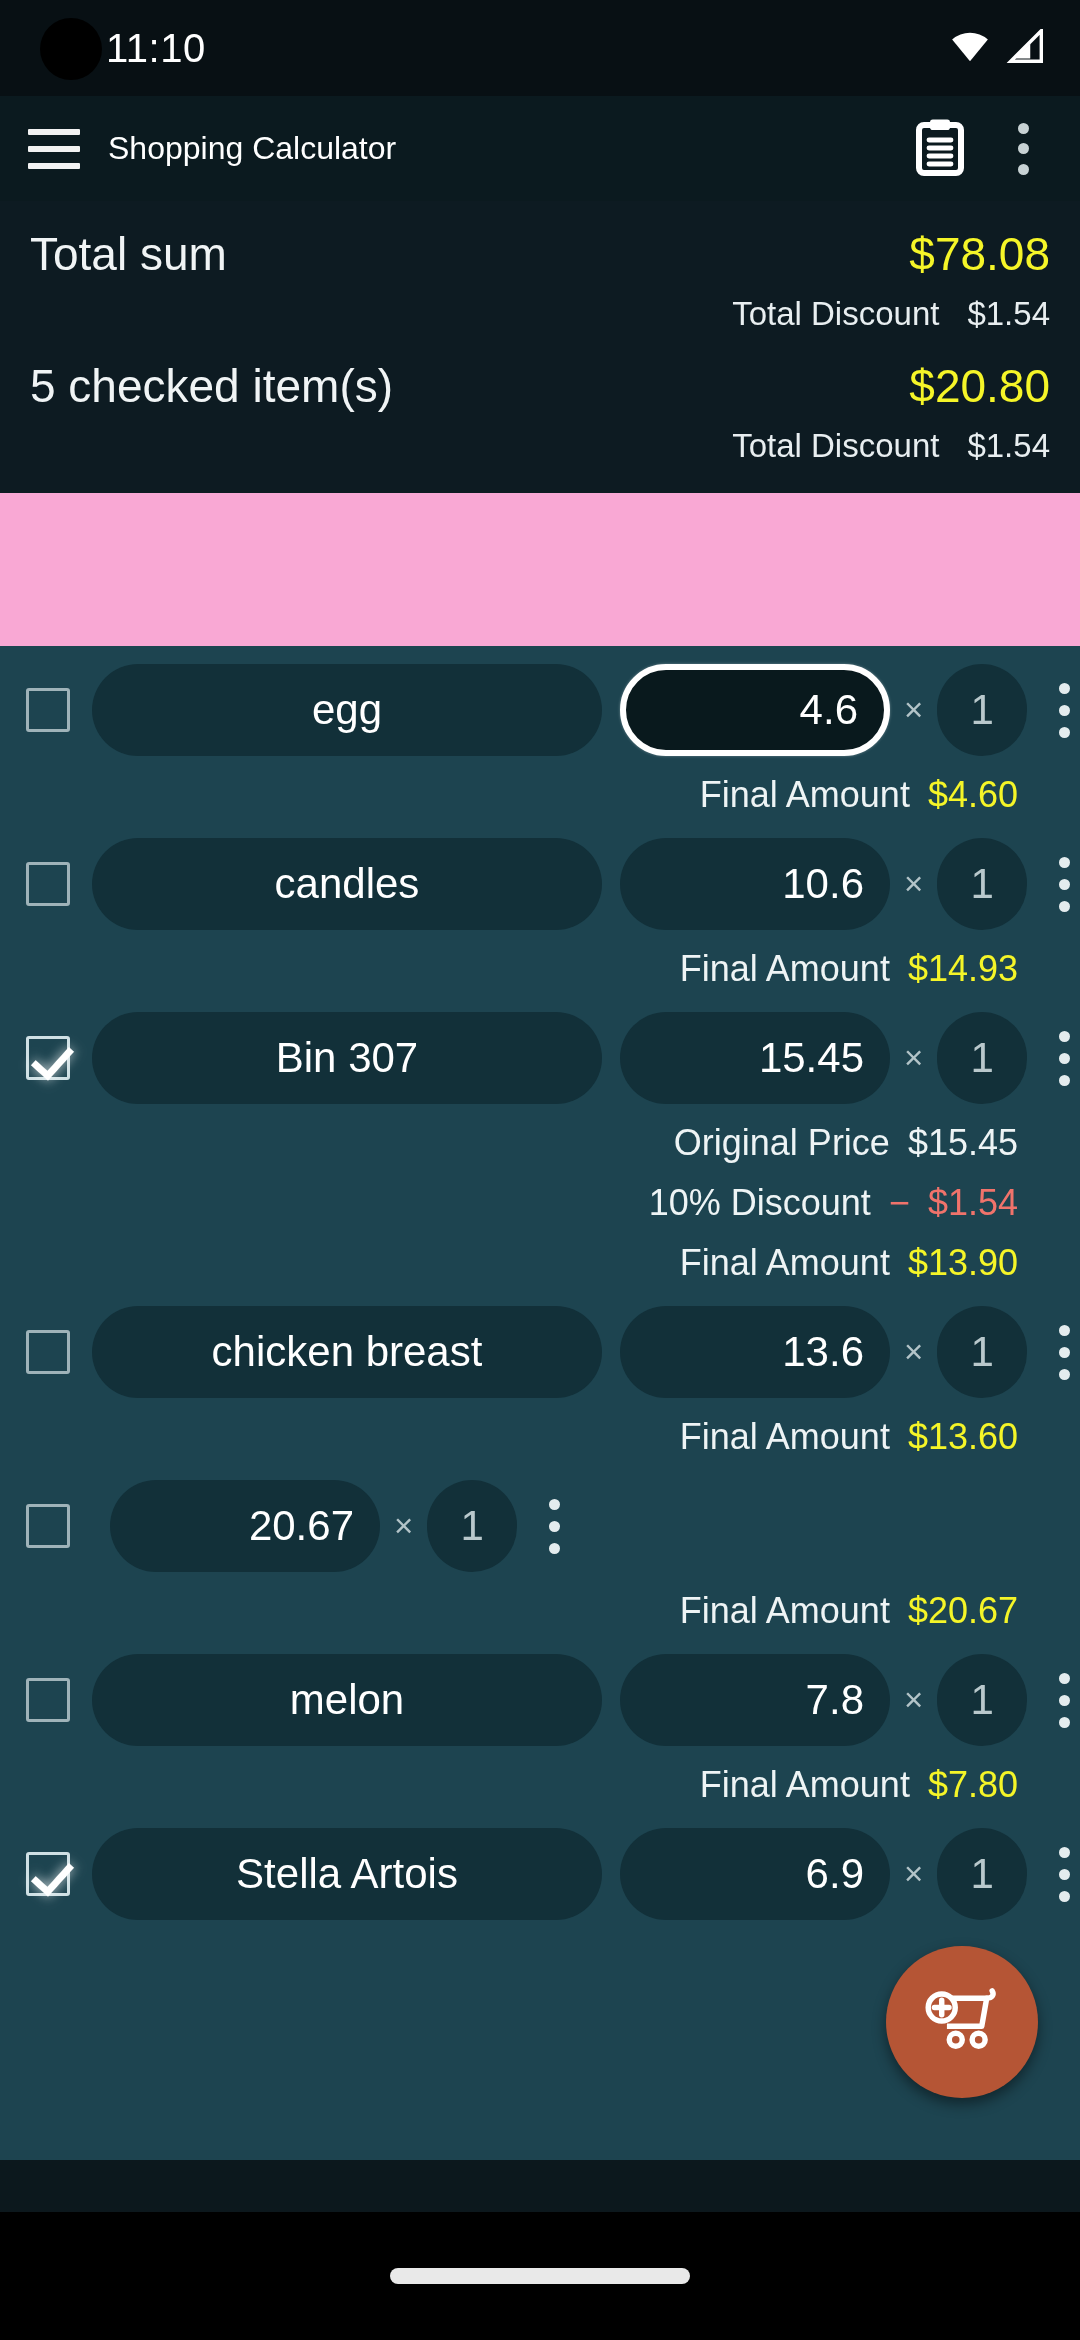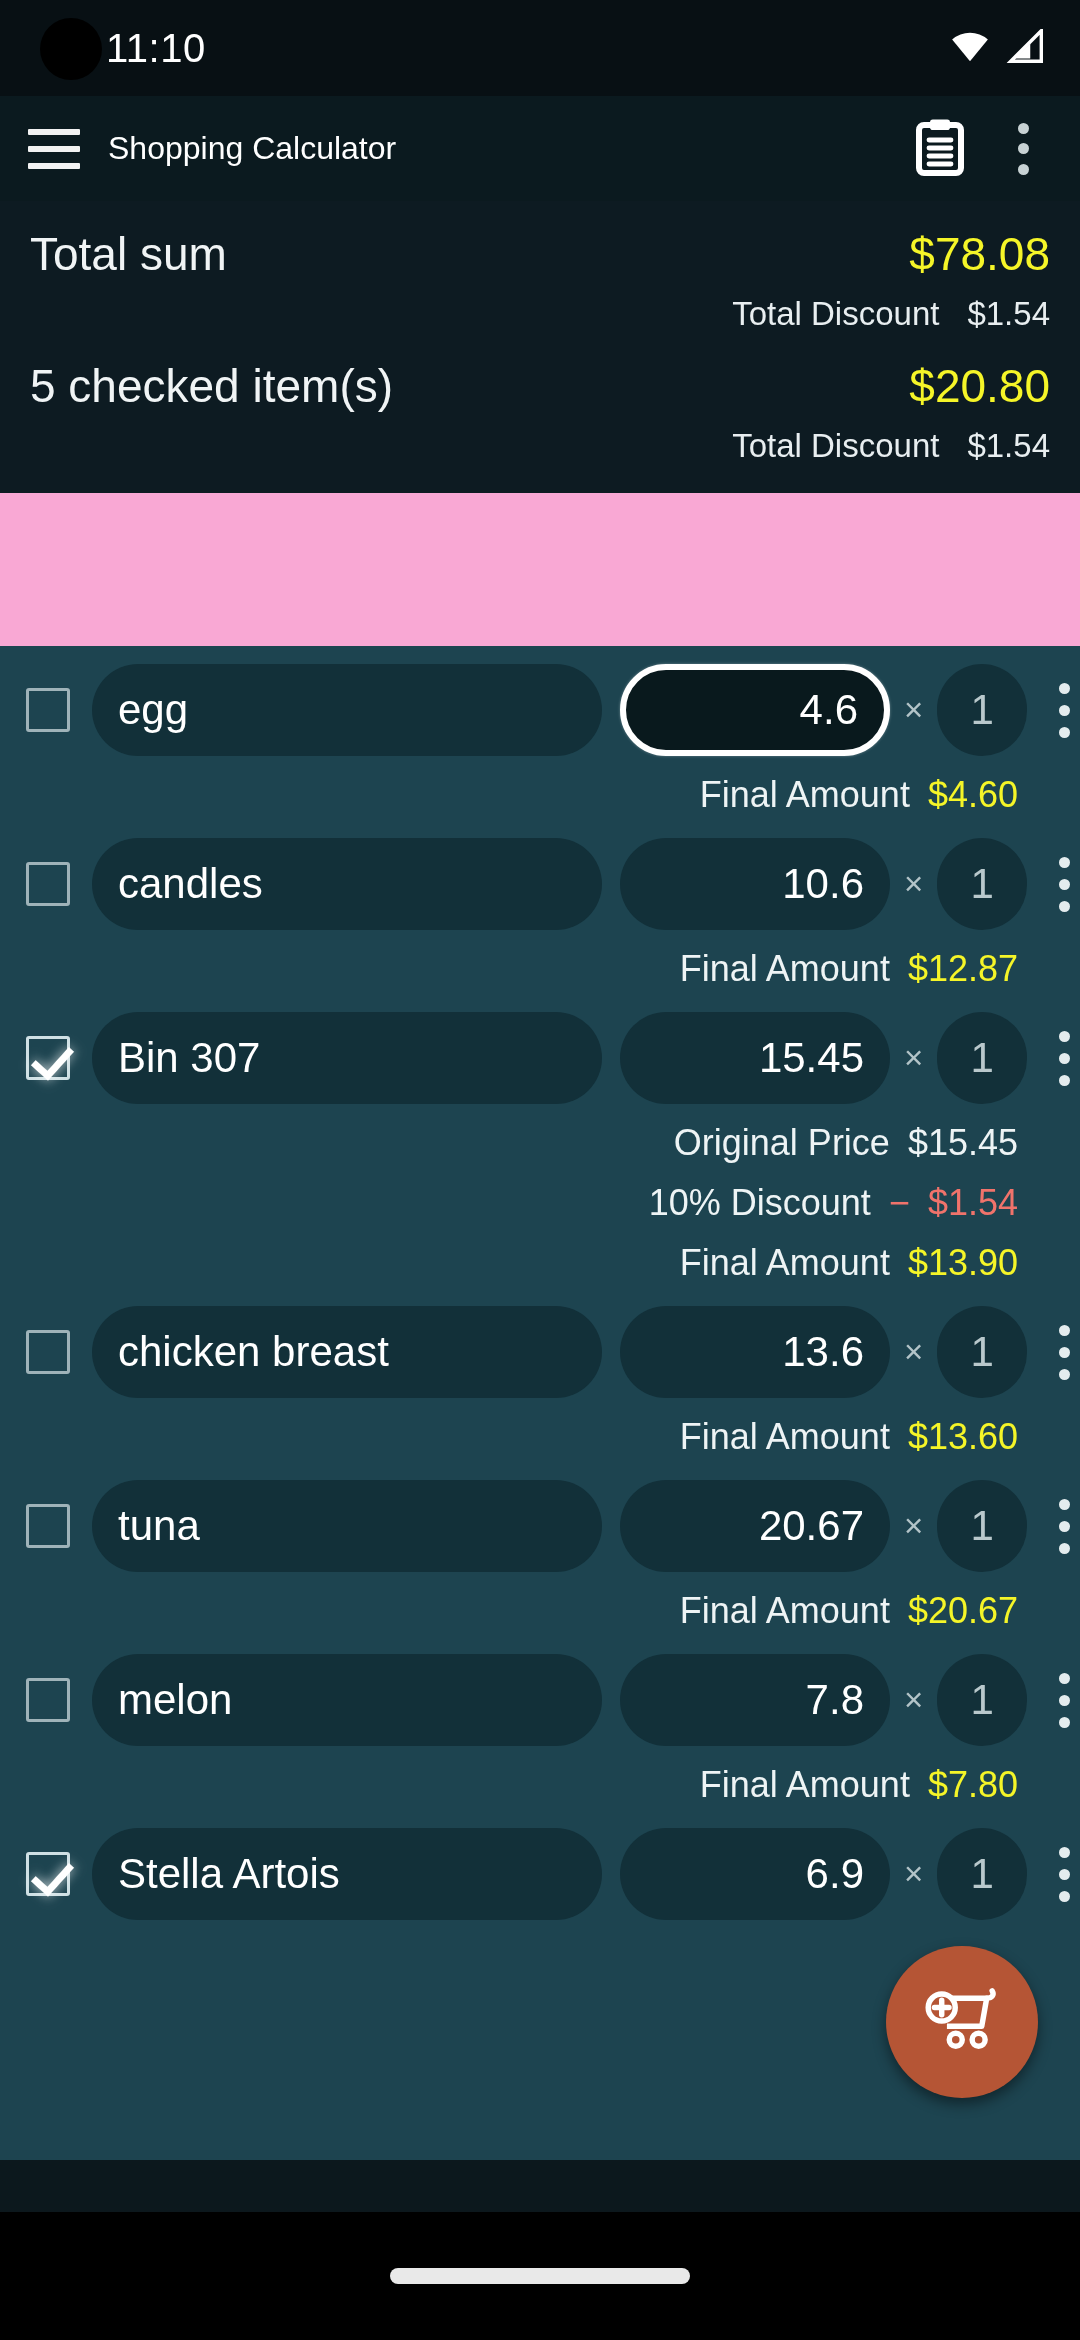--- a/index.html
+++ b/index.html
@@ -62,21 +62,21 @@
   }
   .cb.checked { border-color: #cfe0e4; }
   .cb.checked::after {
     content: ""; position: absolute; left: 12px; top: 0px;
     width: 16px; height: 32px; border: solid #ffffff;
     border-width: 0 7px 7px 0; transform: rotate(42deg);
     filter: drop-shadow(0 0 6px rgba(255,255,255,.8));
   }
   .pill {
     background: #123039; border-radius: 46px; height: 92px;
-    display: flex; align-items: center;
+    display: flex; align-items: center; justify-content: center;
   }
   .name-field { flex: 0 0 510px; padding: 0 26px; overflow: hidden; }
   .name-field span {
     color: #ffffff; font-size: 42px; white-space: nowrap;
     display: block; overflow: hidden;
   }
   .price-field {
     flex: 0 0 270px; margin-left: 18px; justify-content: flex-end; padding: 0 26px;
   }
   .price-field span { color: #ffffff; font-size: 42px; }
@@ -228,21 +228,21 @@
             <span>1</span>
           </div>
           <div class="row-kebab">
             <span></span>
             <span></span>
             <span></span>
           </div>
         </div>
         <div class="detail">
           <span class="k">Final Amount</span>
-          <span class="v amount">$12.87</span>
+          <span class="v amount">$14.93</span>
         </div>
       </div>
       <div class="item">
         <div class="item-main">
           <div class="cb checked"></div>
           <div class="pill name-field">
             <span>Bin 307</span>
           </div>
           <div class="pill price-field">
             <span>15.45</span>
@@ -291,23 +291,20 @@
           </div>
         </div>
         <div class="detail">
           <span class="k">Final Amount</span>
           <span class="v amount">$13.60</span>
         </div>
       </div>
       <div class="item">
         <div class="item-main">
           <div class="cb"></div>
-          <div class="pill name-field">
-            <span>tuna</span>
-          </div>
           <div class="pill price-field">
             <span>20.67</span>
           </div>
           <span class="times">×</span>
           <div class="pill qty-field">
             <span>1</span>
           </div>
           <div class="row-kebab">
             <span></span>
             <span></span>

